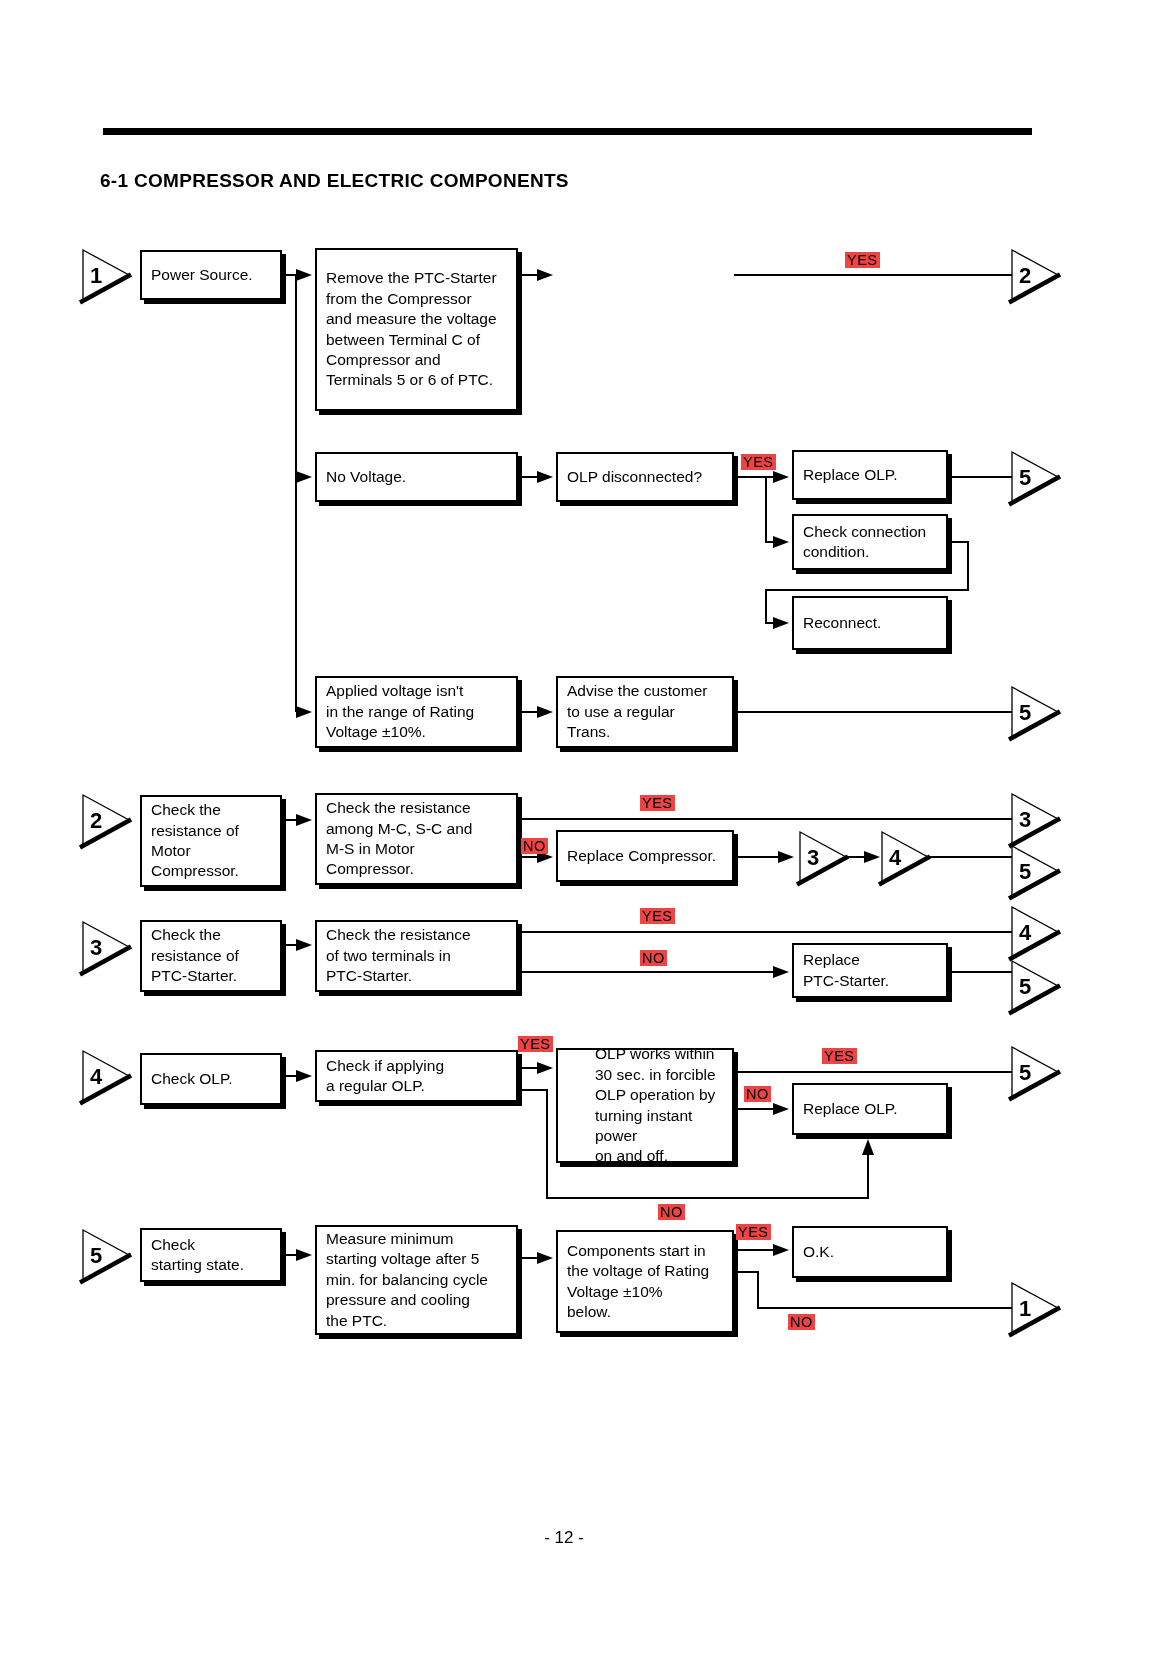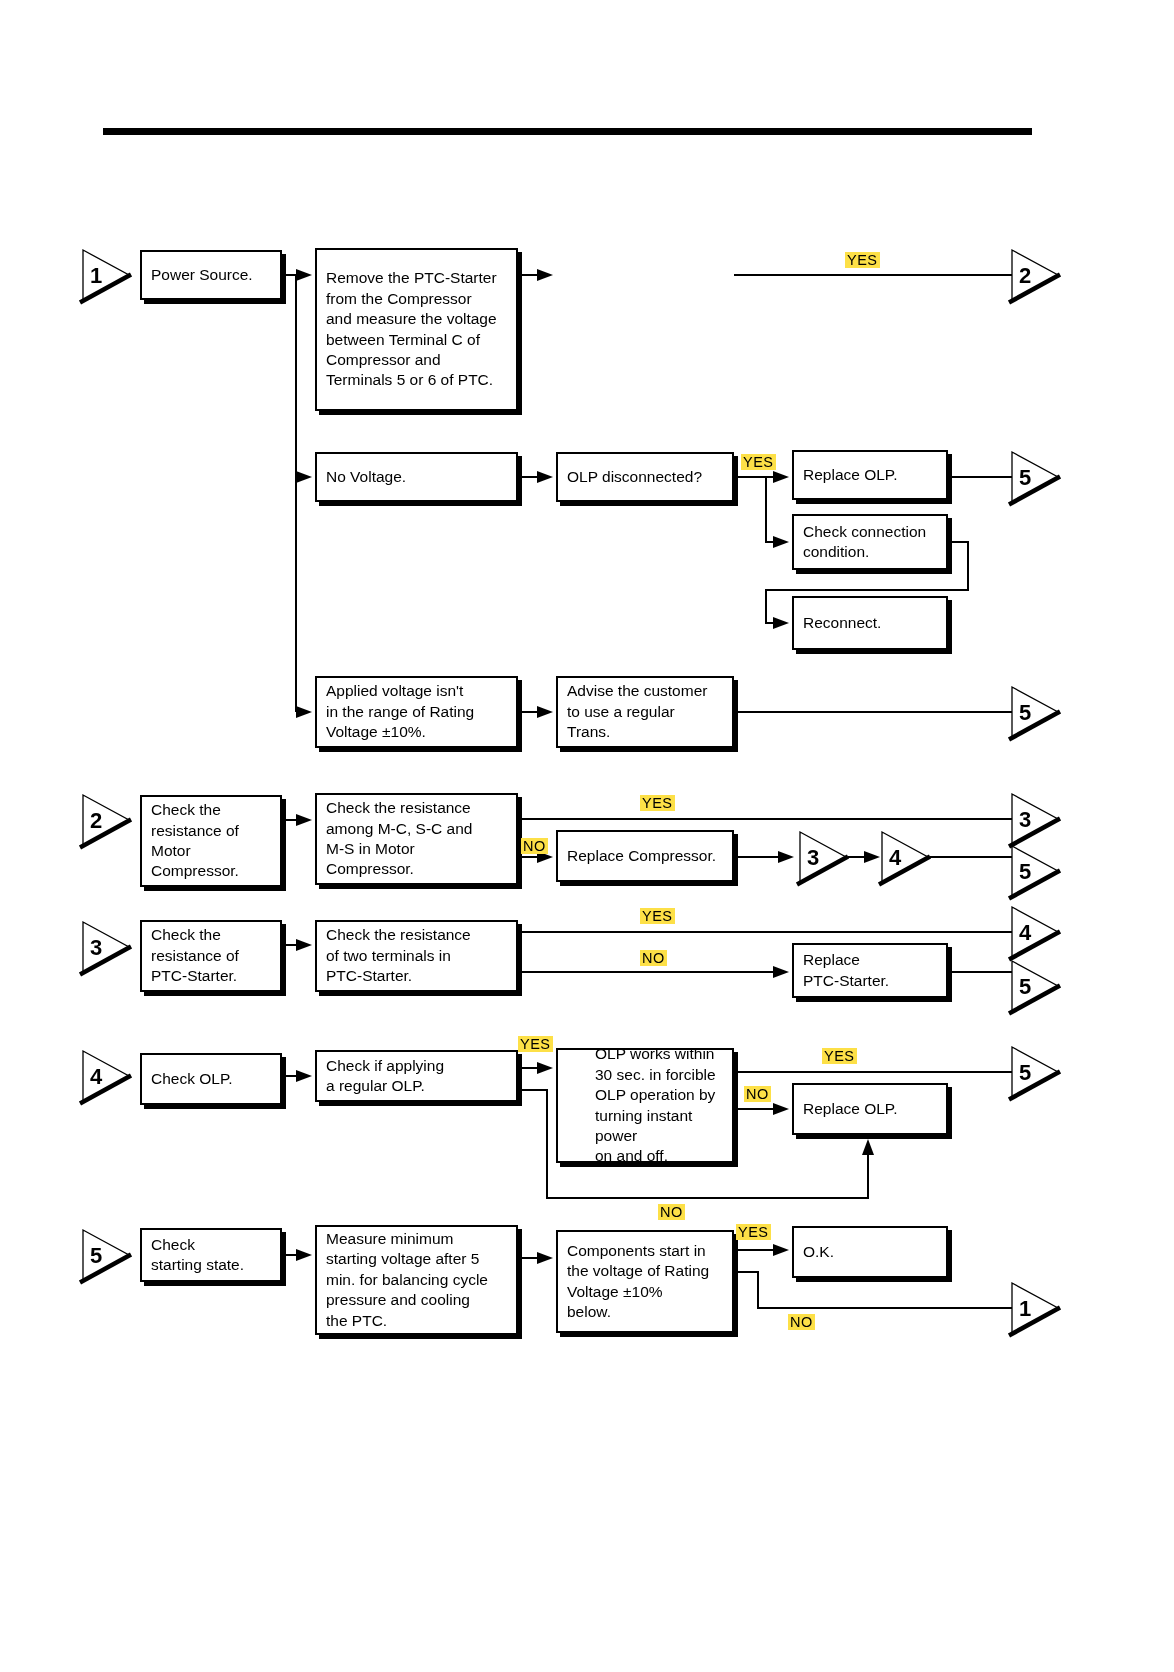--- a/index.html
+++ b/index.html
@@ -35,34 +35,35 @@
     box-shadow:4px 4px 0 #000;
     display:flex;align-items:center;
     padding:4px 9px;
     font-size:15.5px;line-height:1.32;
     white-space:pre-line;
     box-sizing:border-box;
   }
   .edge-label{
     position:absolute;
     font-size:14.5px;letter-spacing:0.5px;
-    background:#fde047;padding:0 2px;
+    background:#ef4444;padding:0 2px;
     white-space:nowrap;
   }
   .conn{position:absolute;overflow:visible;}
   .page-number{
     position:absolute;left:0;top:1528px;width:1128px;
     text-align:center;font-size:17px;
   }
 </style>
 </head>
 <body>
 
 <div class="page">
   <div class="title-rule"></div>
+  <div class="section-heading">6-1 COMPRESSOR AND ELECTRIC COMPONENTS</div>
   <div class="flowchart" id="flowchart">
       <svg width="1174" height="1672" class="lines">
         <defs>
           <marker id="arr" markerUnits="userSpaceOnUse" markerWidth="16" markerHeight="12" refX="13" refY="6" orient="auto">
             <path d="M0,0 L16,6 L0,12 z" fill="#000000"></path>
           </marker>
         </defs>
         <path d="M282,275 H309" fill="none" stroke="#000000" stroke-width="2" marker-end="url(#arr)"></path>
         <path d="M296,275 V712" fill="none" stroke="#000000" stroke-width="2"></path>
         <path d="M296,477 H309" fill="none" stroke="#000000" stroke-width="2" marker-end="url(#arr)"></path>
@@ -239,13 +240,14 @@
       <span class="edge-label" style="left: 521px; top: 838px;">NO</span>
       <span class="edge-label" style="left: 640px; top: 908px;">YES</span>
       <span class="edge-label" style="left: 640px; top: 950px;">NO</span>
       <span class="edge-label" style="left: 518px; top: 1036px;">YES</span>
       <span class="edge-label" style="left: 822px; top: 1048px;">YES</span>
       <span class="edge-label" style="left: 744px; top: 1086px;">NO</span>
       <span class="edge-label" style="left: 658px; top: 1204px;">NO</span>
       <span class="edge-label" style="left: 736px; top: 1224px;">YES</span>
       <span class="edge-label" style="left: 788px; top: 1314px;">NO</span>
     </div>
+  <div class="page-number">- 12 -</div>
 </div>
 
 </body></html>

